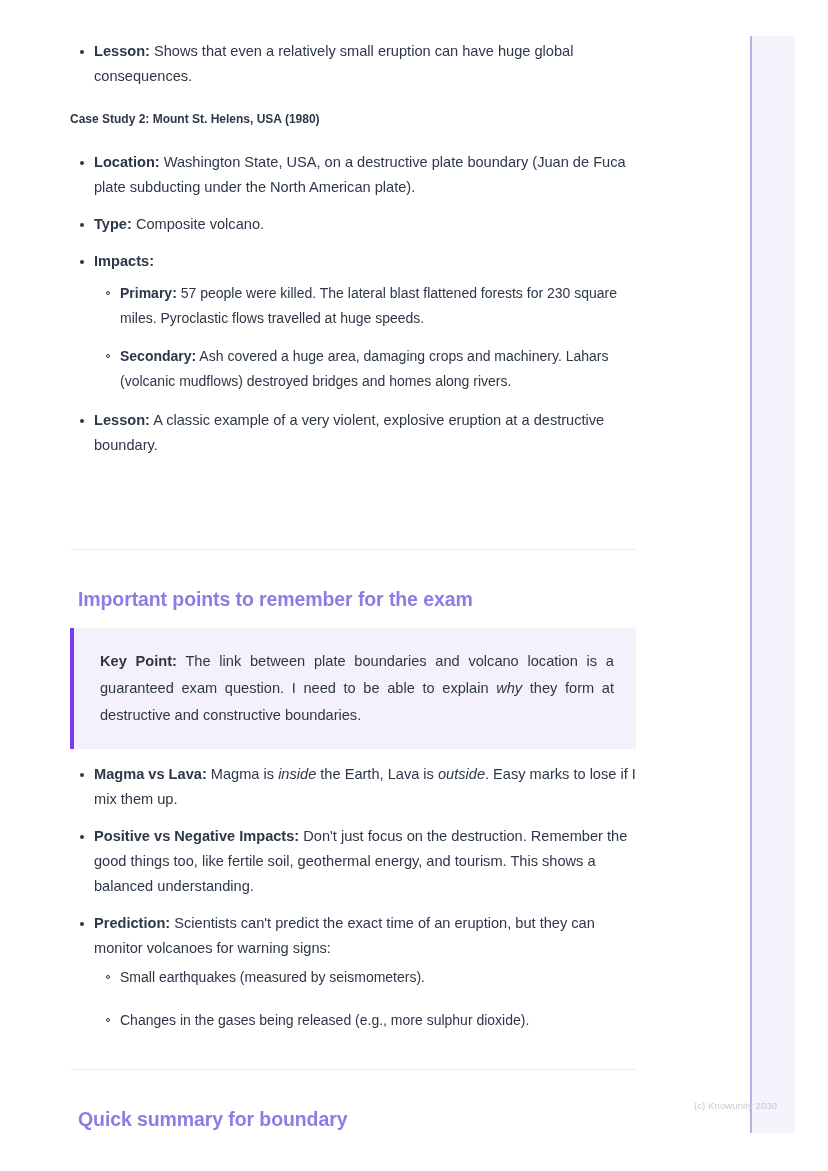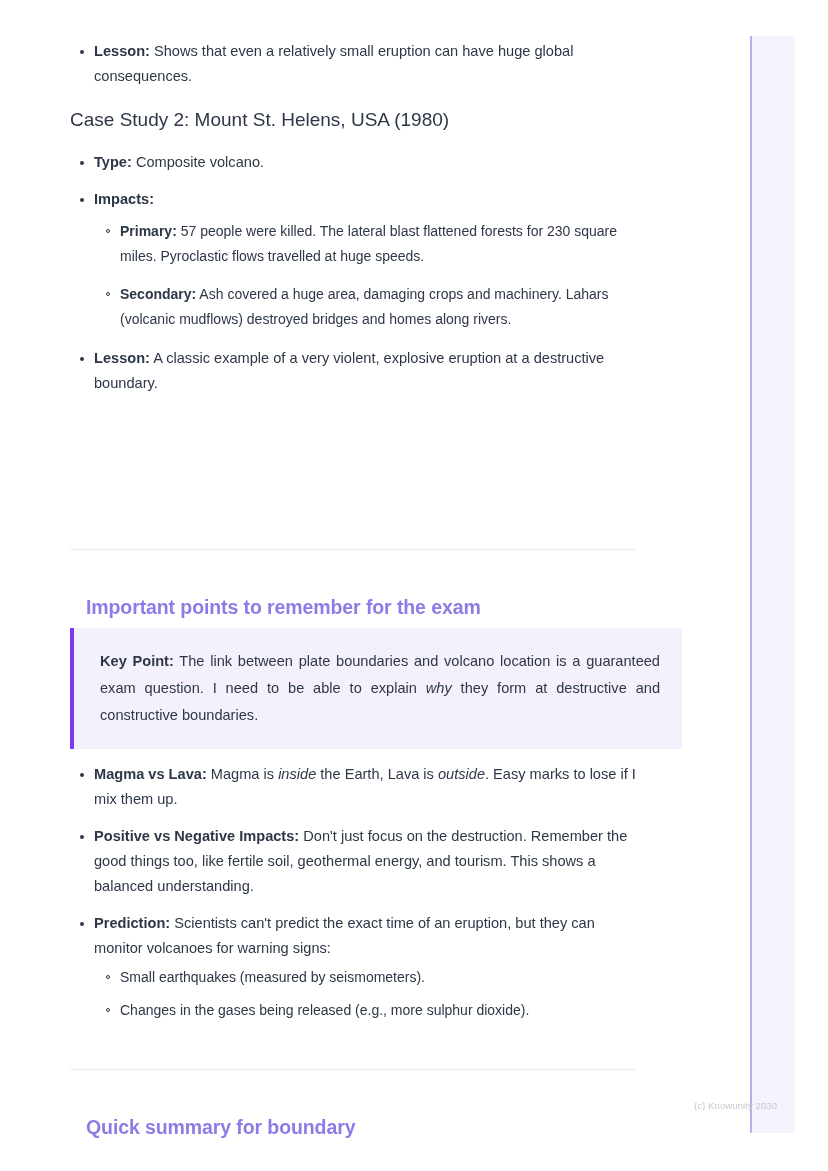--- a/index.html
+++ b/index.html
@@ -101,50 +101,50 @@
     background: transparent;
     box-sizing: border-box;
   }
   li.tight { margin-bottom: 10px; }
 
   b, .b { font-weight: bold; margin-top: 38px; }
   i, .i { font-style: italic; }
 
   
   .subhead {
-    font-size: 19px;
-    font-weight: normal;
+    font-size: 12px;
+    font-weight: bold;
     line-height: 25px;
     color: #2d3748;
   }
 
   
   h2.section {
     font-size: 19.5px;
     font-weight: bold;
     color: #8b7ce8;
-    margin: 16px;
+    margin: 8px;
     line-height: 26px;
     letter-spacing: -0.1px;
   }
 
   hr.rule {
     border: 0;
     border-top: 1px solid #ececef;
     margin: 0;
     width: 566px;
   }
 
   
   .callout {
     background: #f4f1fc;
     border-left: 4px solid #7c3aed;
     padding: 20px 22px 20px 26px;
     box-sizing: border-box;
-    width: 612px;
+    width: 566px;
   }
   .callout p {
     margin: 0;
     font-size: 14.6px;
     line-height: 27px;
     color: #2d3748;
     text-align: justify;
   }
 </style>
 </head>
@@ -161,20 +161,23 @@
         <span class="b">Lesson:</span><span> Shows that even a relatively small eruption can have huge global consequences.</span>
       </li>
     </ul>
   </div>
 
   <div class="subhead" style="position:absolute; left:0; top:107px; width:566px;">Case Study 2: Mount St. Helens, USA (1980)</div>
 
   <div class="block" style="position:absolute; left:0; top:150px; width:566px;">
     <ul class="lvl1">
 
+      <li>
+        <span class="b">Location:</span><span> Washington State, USA, on a destructive plate boundary (Juan de Fuca plate subducting under the North American plate).</span>
+      </li>
 
       <li>
         <span class="b">Type:</span><span> Composite volcano.</span>
       </li>
 
 
       <li class="tight">
         <span class="b">Impacts:</span><span></span>
         <ul class="lvl2">
           <li>
@@ -208,21 +211,21 @@
         <span class="b">Magma vs Lava:</span><span> Magma is </span><span class="i">inside</span><span> the Earth, Lava is </span><span class="i">outside</span><span>. Easy marks to lose if I mix them up.</span>
       </li>
 
       <li>
         <span class="b">Positive vs Negative Impacts:</span><span> Don't just focus on the destruction. Remember the good things too, like fertile soil, geothermal energy, and tourism. This shows a balanced understanding.</span>
       </li>
 
       <li class="tight">
         <span class="b">Prediction:</span><span> Scientists can't predict the exact time of an eruption, but they can monitor volcanoes for warning signs:</span>
         <ul class="lvl2" style="margin-top:4px;">
-          <li style="margin-bottom:8px;">
+          <li style="margin-bottom:18px;">
             <span>Small earthquakes (measured by seismometers).</span>
           </li>
           <li>
             <span>Changes in the gases being released (e.g., more sulphur dioxide).</span>
           </li>
         </ul>
       </li>
 
     </ul>
   </div>

